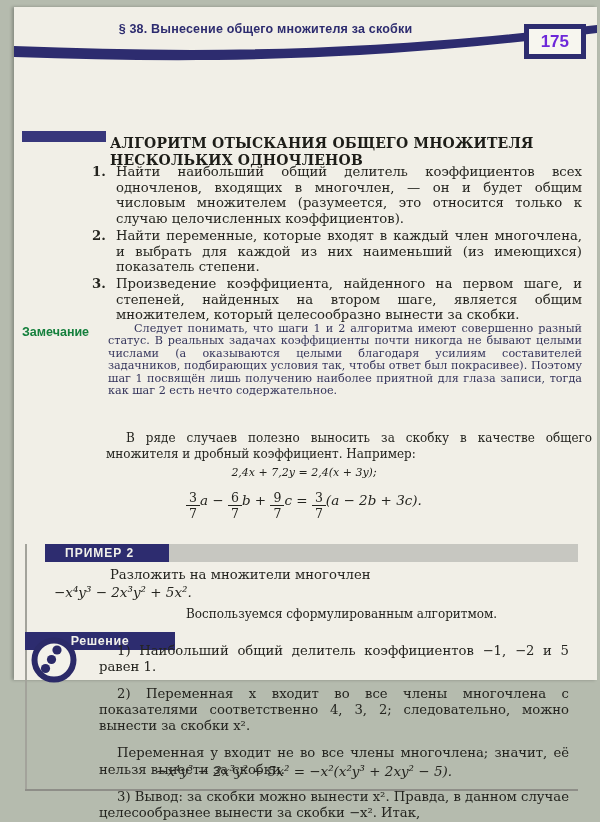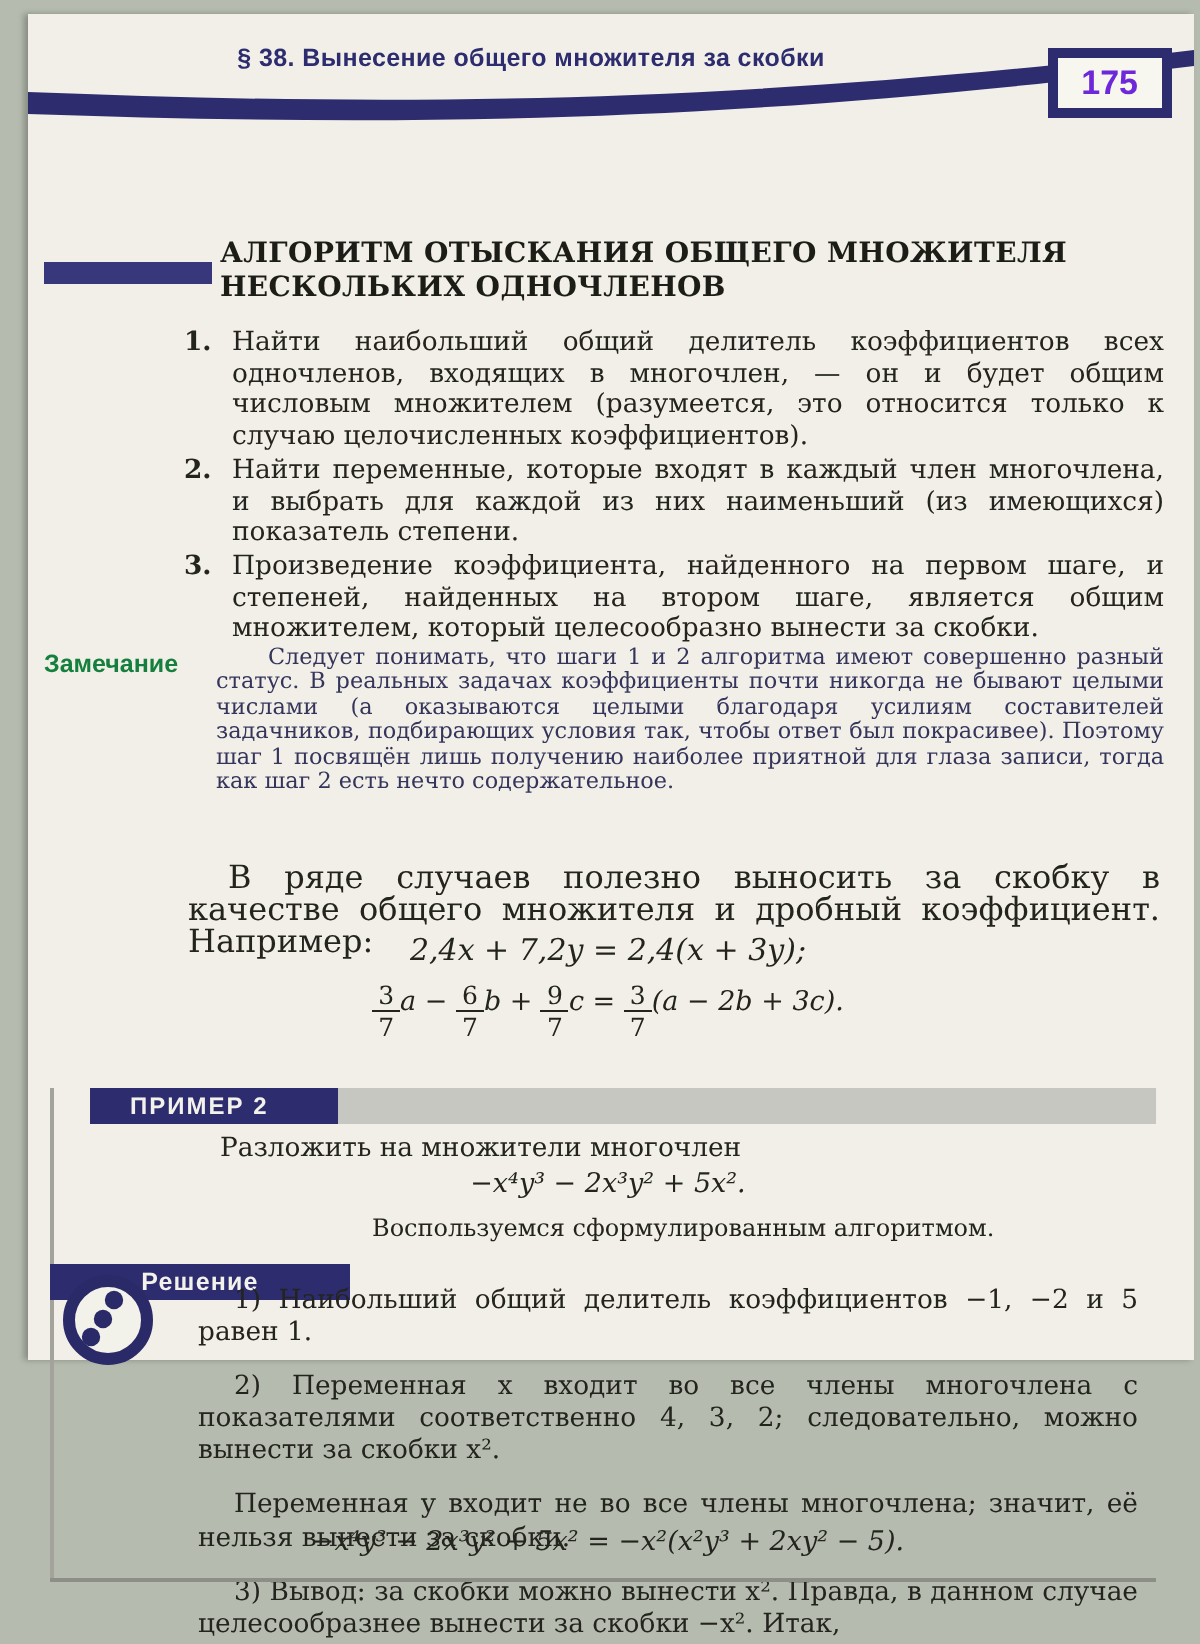--- a/index.html
+++ b/index.html
@@ -28,60 +28,60 @@
     font-size:17px;color:#6d28d9;
   }
   
   .intro{
     position:absolute;left:80px;top:77px;width:486px;
     font-size:13.2px;line-height:15.6px;color:#24241f;text-align:justify;
   }
   .intro .indent{display:inline-block;width:20px;}
   .algo-bar{position:absolute;left:8px;top:124px;width:84px;height:11px;background:#38377c;}
   .algo-title{
-    position:absolute;left:96px;top:112px;width:480px;
+    position:absolute;left:96px;top:128px;width:480px;
     font-weight:bold;font-size:14px;line-height:17px;color:#1d1d18;letter-spacing:.2px;
   }
   .algo-list{position:absolute;left:78px;top:157px;width:490px;font-size:13.2px;line-height:15.7px;color:#24241f;}
   .algo-item{display:flex;margin:0 0 1px 0;}
   .algo-item .num{width:24px;flex:0 0 24px;font-weight:bold;}
   .algo-item .txt{flex:1;text-align:justify;}
   
   .remark-label{
     position:absolute;left:8px;top:318px;
     font-family:"Liberation Sans", sans-serif;font-weight:bold;
     font-size:12.5px;color:#15803d;
   }
   .remark-text{
     position:absolute;left:94px;top:316px;width:474px;
     font-size:11.2px;line-height:12.4px;color:#35355c;text-align:justify;
   }
   .remark-text .indent{display:inline-block;width:26px;}
   
   .frac-note{
-    position:absolute;left:80px;top:424px;width:486px;
-    font-size:16px;line-height:15.8px;color:#24241f;text-align:justify;
+    position:absolute;left:92px;top:424px;width:486px;
+    font-size:12px;line-height:15.8px;color:#24241f;text-align:justify;
   }
   .frac-note .indent{display:inline-block;width:20px;}
   .formula{font-style:italic;color:#24241f;}
-  .formula-decimal{position:absolute;left:40px;width:500px;top:459px;text-align:center;font-size:15px;}
+  .formula-decimal{position:absolute;left:40px;width:500px;top:459px;text-align:center;font-size:11px;}
   .formula-frac{position:absolute;left:40px;width:500px;top:484px;text-align:center;font-size:13.5px;}
   .frac{display:inline-block;text-align:center;vertical-align:-1.05em;font-style:normal;line-height:1.05;font-size:12.5px;}
   .frac .num{display:block;border-bottom:1px solid #24241f;padding:0 3px 1px 3px;}
   .frac .den{display:block;padding-top:1px;}
   
   .vrule{position:absolute;left:11px;top:537px;width:2px;height:247px;background:#a3a39b;}
   .example-banner{
     position:absolute;left:11px;top:537px;width:144px;height:18px;background:#2d2c6f;
     font-family:"Liberation Sans", sans-serif;font-weight:bold;font-size:12px;
     color:#f2f1ea;letter-spacing:1px;text-align:left;line-height:18px;padding-left:20px;box-sizing:border-box;margin-left:20px;
   }
   .grey-bar{position:absolute;left:155px;top:537px;width:409px;height:18px;background:#c7c7c1;}
   .task-line{position:absolute;left:96px;top:560px;width:460px;font-size:13.2px;color:#24241f;}
-  .task-poly{position:absolute;left:40px;width:500px;top:577px;text-align:center;font-size:13.5px;}
+  .task-poly{position:absolute;left:40px;width:500px;top:577px;text-align:left;font-size:13.5px;}
   .solution-banner{
     position:absolute;left:11px;top:625px;width:150px;height:18px;background:#2d2c6f;
     font-family:"Liberation Sans", sans-serif;font-weight:bold;font-size:12.5px;
     color:#f2f1ea;letter-spacing:.6px;text-align:center;line-height:18px;
   }
   .solution-intro{position:absolute;left:172px;top:600px;width:396px;font-size:12px;color:#24241f;}
   .dots-icon{position:absolute;left:16px;top:629px;width:48px;height:48px;}
   .steps{position:absolute;left:74px;top:625px;width:492px;font-size:13.2px;line-height:16.1px;color:#24241f;text-align:justify;}
   .steps p{margin:11px;text-indent:18px;}
   .result-formula{position:absolute;left:30px;width:520px;top:756px;text-align:center;font-size:13.5px;}

